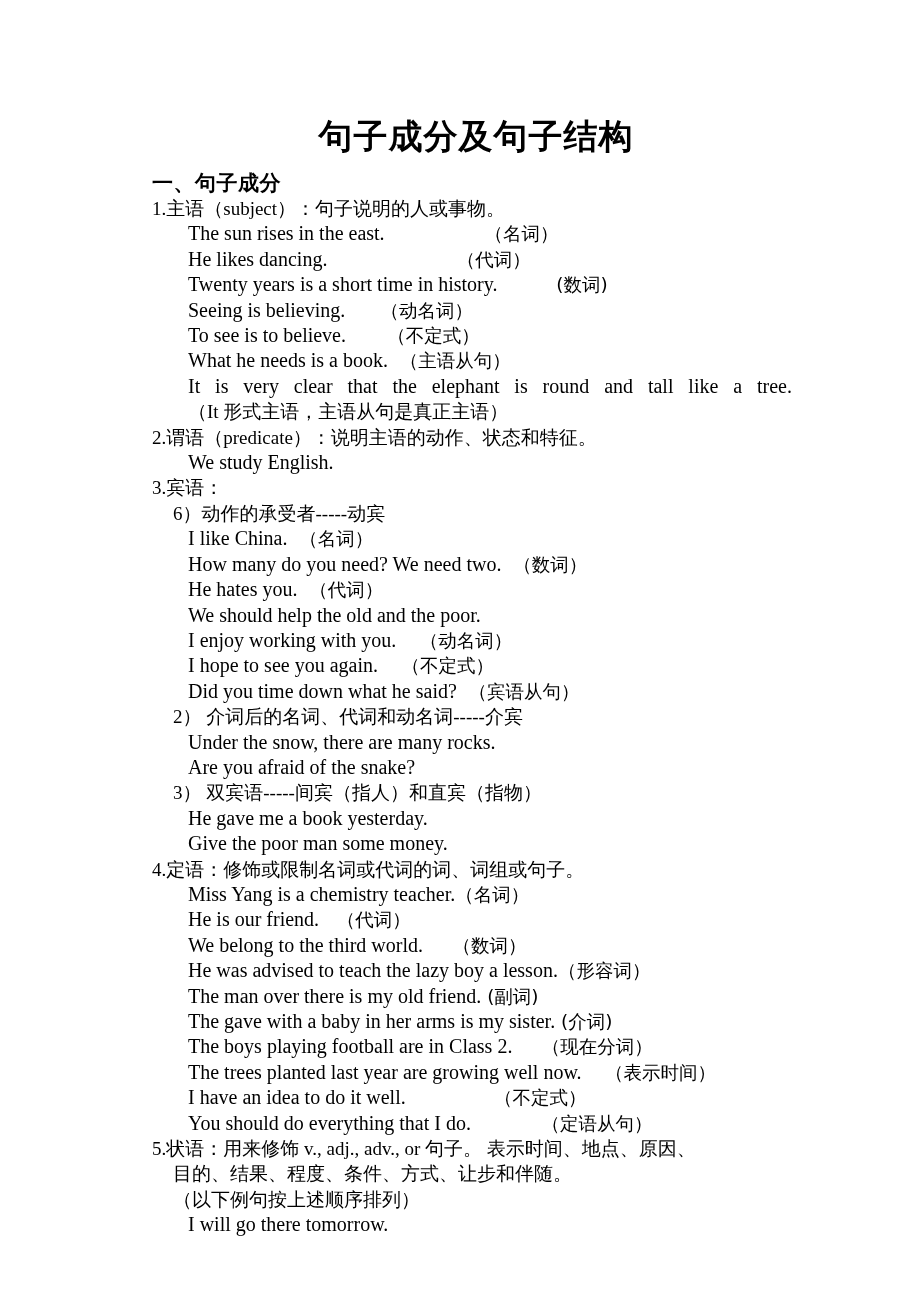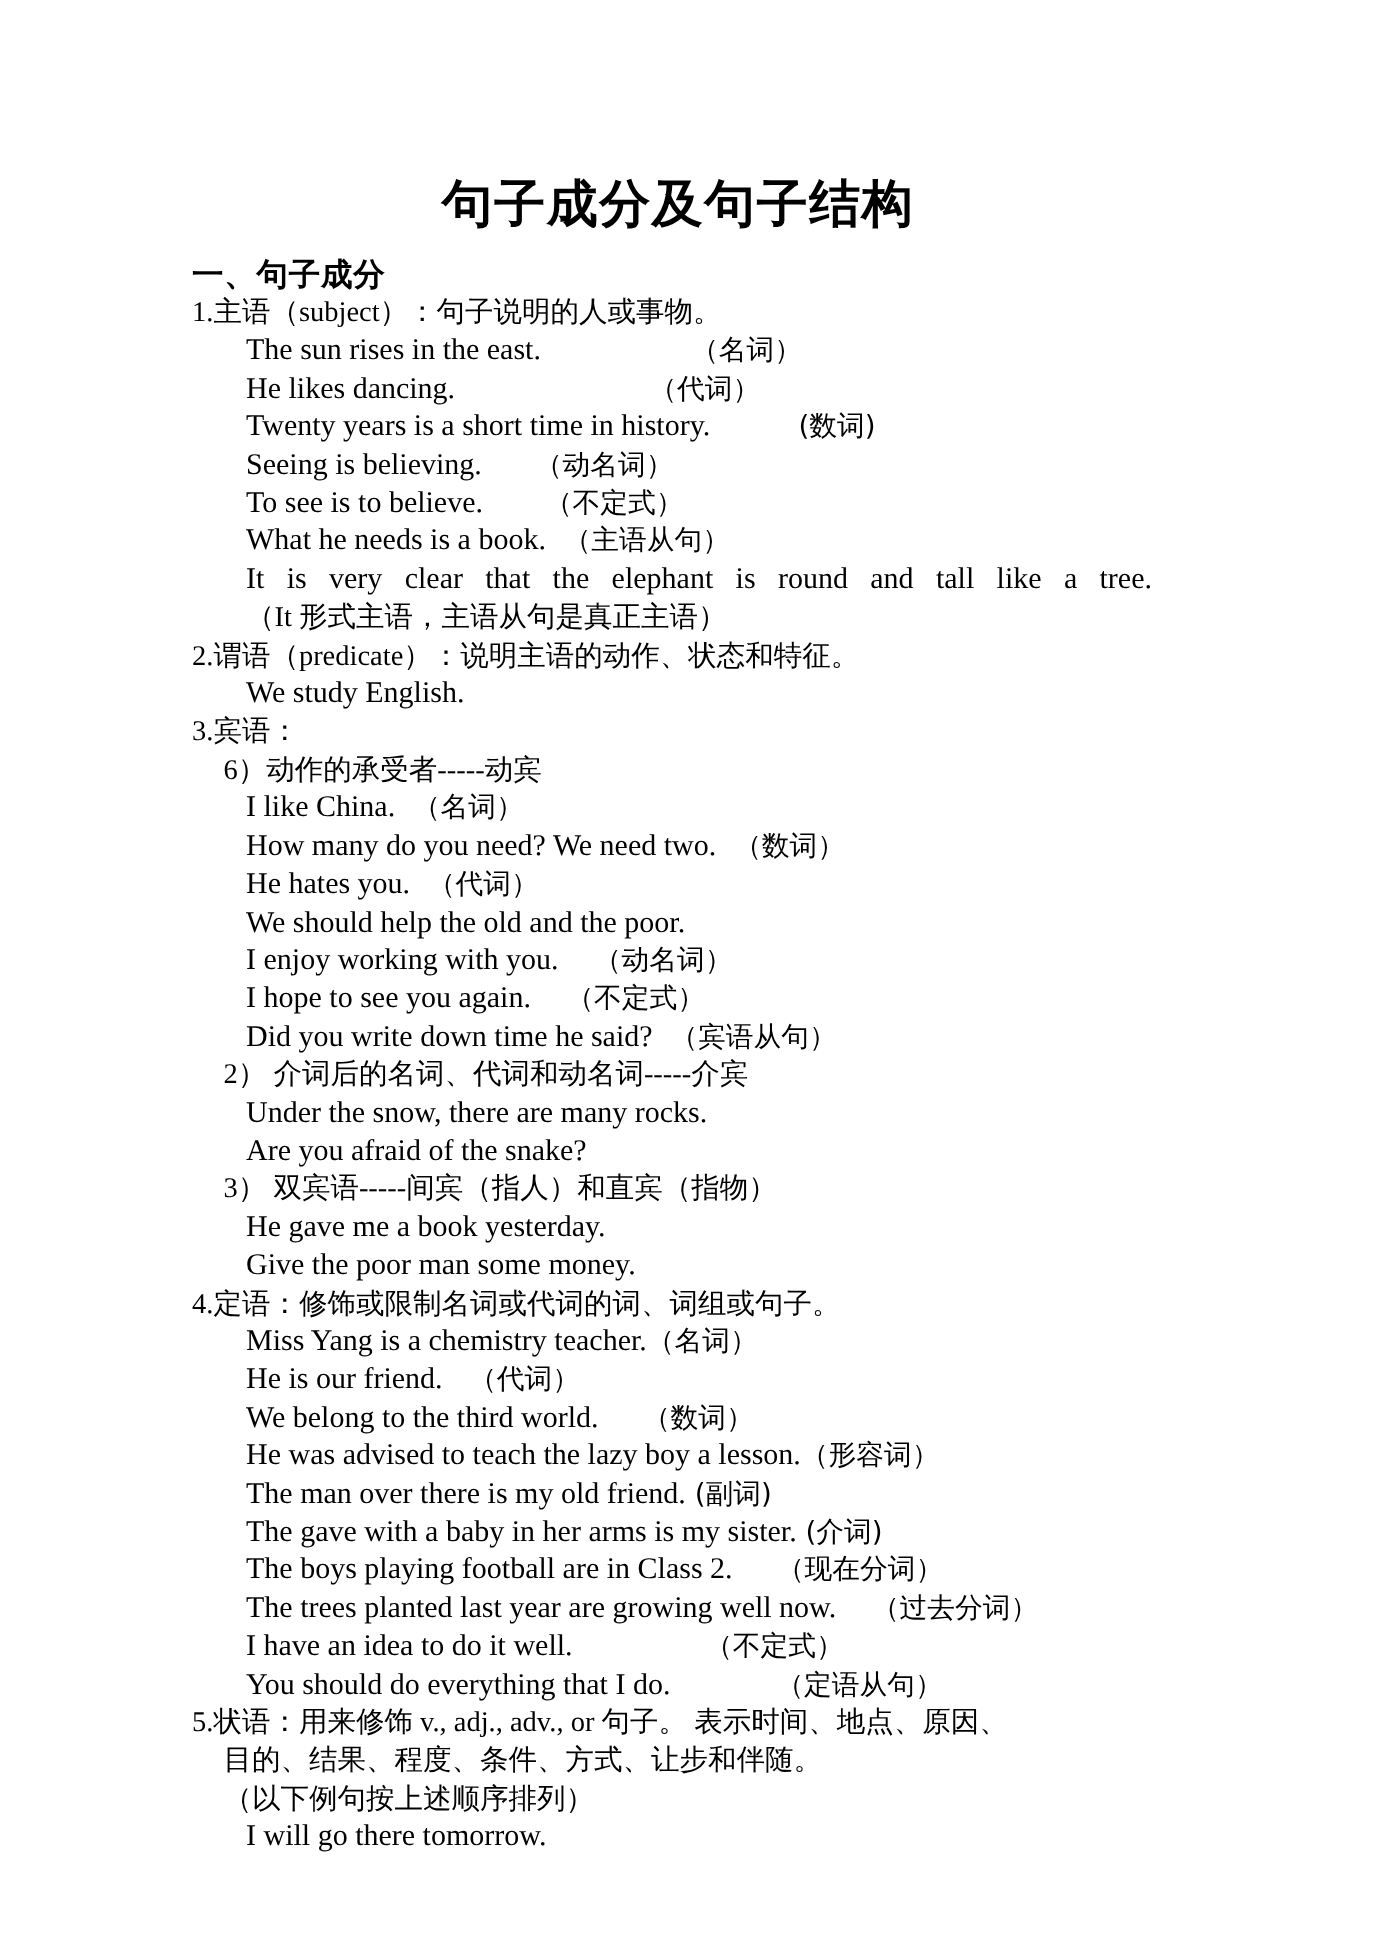--- a/index.html
+++ b/index.html
@@ -11,21 +11,21 @@
     position: relative;
     width: 920px;
     height: 1302px;
     background: #ffffff;
     overflow: hidden;
     font-family: "Liberation Serif", "DejaVu Serif", serif;
     color: #000000;
   }
   .content {
     position: absolute;
-    left: 128px;
+    left: 152px;
     top: 0;
     width: 648px;
   }
   .doc-title {
     text-align: center;
     font-family: "DejaVu Sans", "Liberation Sans", sans-serif;
     font-weight: bold;
     font-size: 34px;
     line-height: 40px;
     letter-spacing: 1px;
@@ -99,39 +99,39 @@
 
     <div class="line lvl0 cn">3.宾语：</div>
 
     <div class="line lvl1 cn">6）动作的承受者-----动宾</div>
     <div class="line lvl2"><span class="en">I like China.</span><span class="ann">  </span><span class="ann">（名词）</span></div>
     <div class="line lvl2"><span class="en">How many do you need? We need two.</span><span class="ann">  </span><span class="ann">（数词）</span></div>
     <div class="line lvl2"><span class="en">He hates you.</span><span class="ann">  </span><span class="ann">（代词）</span></div>
     <div class="line lvl2 en">We should help the old and the poor.</div>
     <div class="line lvl2"><span class="en">I enjoy working with you.</span><span class="ann">    </span><span class="ann">（动名词）</span></div>
     <div class="line lvl2"><span class="en">I hope to see you again.</span><span class="ann">    </span><span class="ann">（不定式）</span></div>
-    <div class="line lvl2"><span class="en">Did you write down time he said?</span><span class="ann">  </span><span class="ann">（宾语从句）</span></div>
+    <div class="line lvl2"><span class="en">Did you time down what he said?</span><span class="ann">  </span><span class="ann">（宾语从句）</span></div>
 
     <div class="line lvl1 cn">2） 介词后的名词、代词和动名词-----介宾</div>
     <div class="line lvl2 en">Under the snow, there are many rocks.</div>
     <div class="line lvl2 en">Are you afraid of the snake?</div>
 
     <div class="line lvl1 cn">3） 双宾语-----间宾（指人）和直宾（指物）</div>
     <div class="line lvl2 en">He gave me a book yesterday.</div>
     <div class="line lvl2 en">Give the poor man some money.</div>
 
     <div class="line lvl0 cn">4.定语：修饰或限制名词或代词的词、词组或句子。</div>
     <div class="line lvl2"><span class="en">Miss Yang is a chemistry teacher.</span><span class="ann">（名词）</span></div>
     <div class="line lvl2"><span class="en">He is our friend.</span><span class="ann">   </span><span class="ann">（代词）</span></div>
     <div class="line lvl2"><span class="en">We belong to the third world.</span><span class="ann">     </span><span class="ann">（数词）</span></div>
     <div class="line lvl2"><span class="en">He was advised to teach the lazy boy a lesson.</span><span class="ann">（形容词）</span></div>
     <div class="line lvl2"><span class="en">The man over there is my old friend.</span><span class="ann"> </span><span class="ann">(副词)</span></div>
     <div class="line lvl2"><span class="en">The gave with a baby in her arms is my sister.</span><span class="ann"> </span><span class="ann">(介词)</span></div>
     <div class="line lvl2"><span class="en">The boys playing football are in Class 2.</span><span class="ann">     </span><span class="ann">（现在分词）</span></div>
-    <div class="line lvl2"><span class="en">The trees planted last year are growing well now.</span><span class="ann">    </span><span class="ann">（过去分词）</span></div>
+    <div class="line lvl2"><span class="en">The trees planted last year are growing well now.</span><span class="ann">    </span><span class="ann">（表示时间）</span></div>
     <div class="line lvl2"><span class="en">I have an idea to do it well.</span><span class="ann">               </span><span class="ann">（不定式）</span></div>
     <div class="line lvl2"><span class="en">You should do everything that I do.</span><span class="ann">            </span><span class="ann">（定语从句）</span></div>
 
     <div class="line lvl0 cn">5.状语：用来修饰 v., adj., adv., or 句子。 表示时间、地点、原因、</div>
     <div class="line lvl1 cn">目的、结果、程度、条件、方式、让步和伴随。</div>
     <div class="line lvl1 cn">（以下例句按上述顺序排列）</div>
     <div class="line lvl2 en">I will go there tomorrow.</div>
 
   </div>
 </div>

